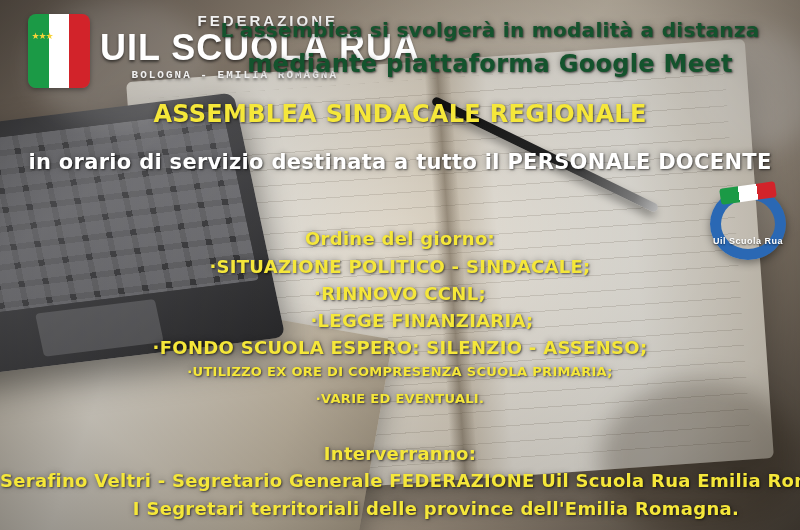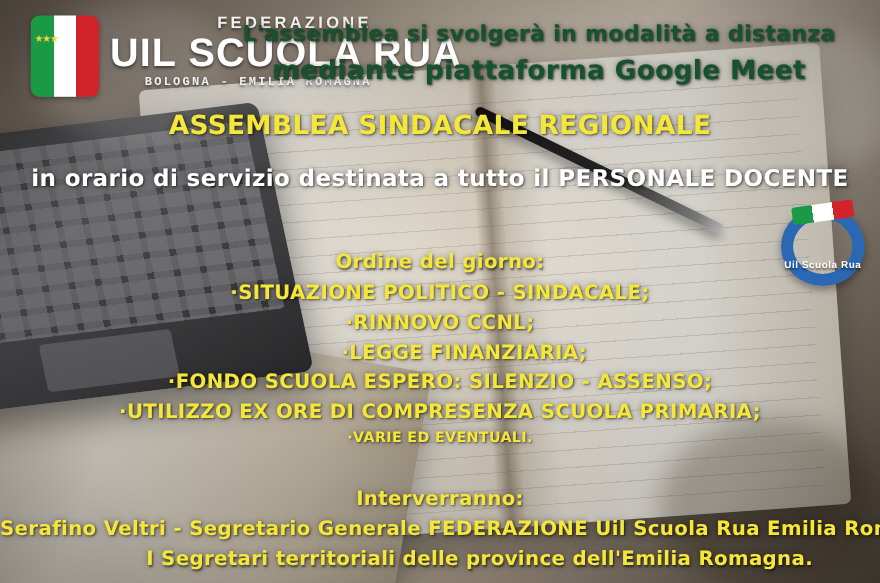--- a/index.html
+++ b/index.html
@@ -270,21 +270,21 @@
 
   .title-main { top: 100px; font-size: 24px; }
   .title-sub  { top: 150px; font-size: 21px; }
   .title-date { top: 167px; font-size: 23px; }
 
   .odg-head { top: 228px; font-size: 18px; }
   .odg-1 { top: 256px; font-size: 18px; }
   .odg-2 { top: 283px; font-size: 18px; }
   .odg-3 { top: 310px; font-size: 18px; margin-left: 22px; }
   .odg-4 { top: 337px; font-size: 18px; }
-  .odg-5 { top: 364px; font-size: 18px; text-align: center; }
+  .odg-5 { top: 364px; font-size: 13px; text-align: center; }
   .odg-6 { top: 391px; font-size: 13px; }
 
   .sp-head { top: 443px; font-size: 18px; }
   .sp-1 { top: 470px; font-size: 18px; }
   .sp-2 { top: 498px; font-size: 18px; padding-left: 36px; }
 </style>
 </head>
 <body>
 
 <div id="poster">

